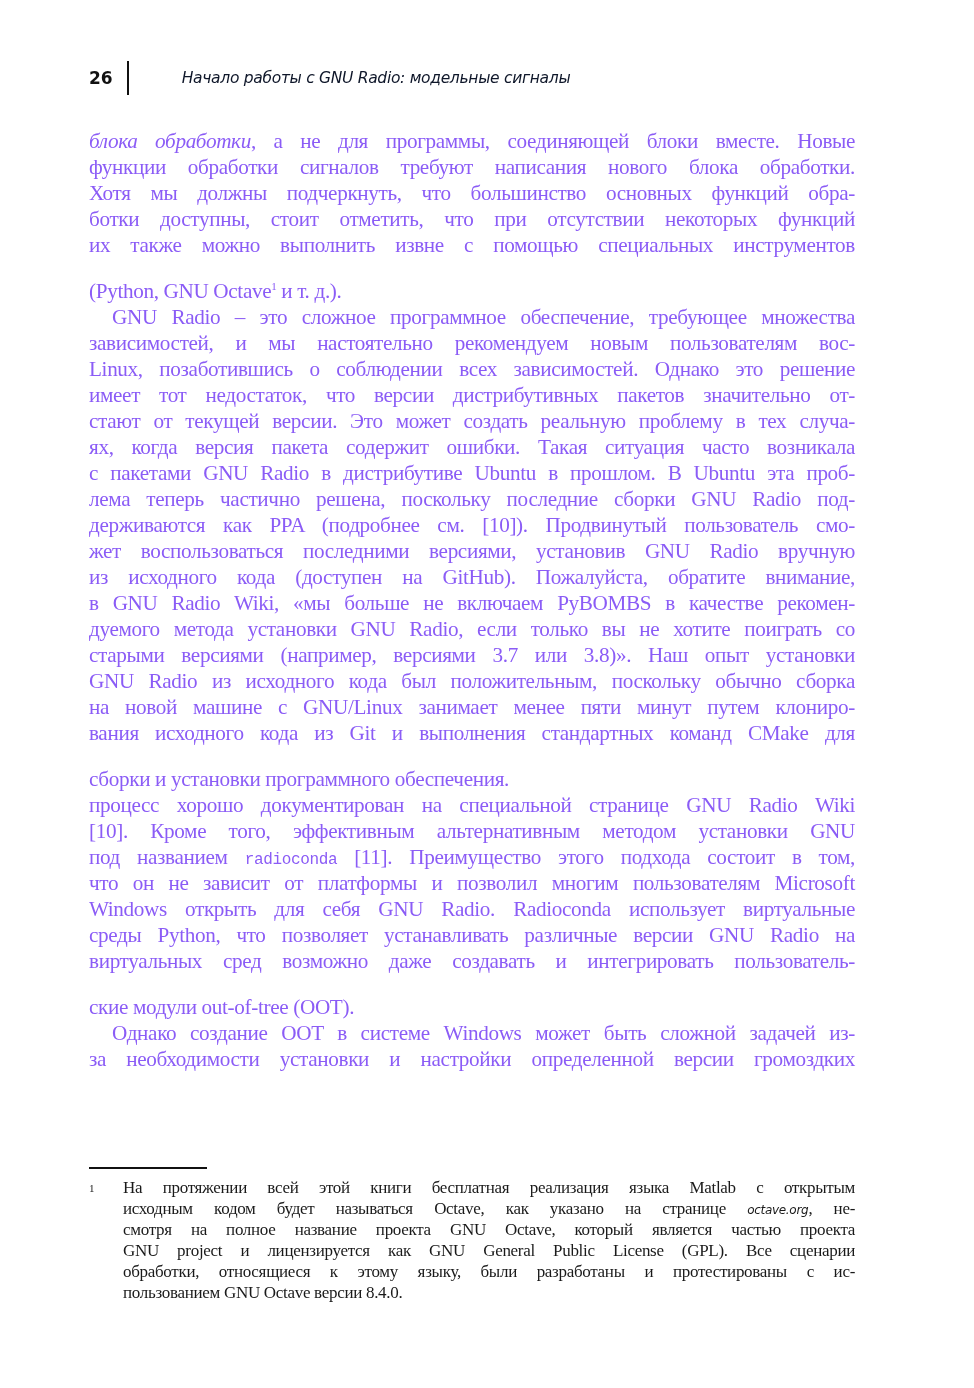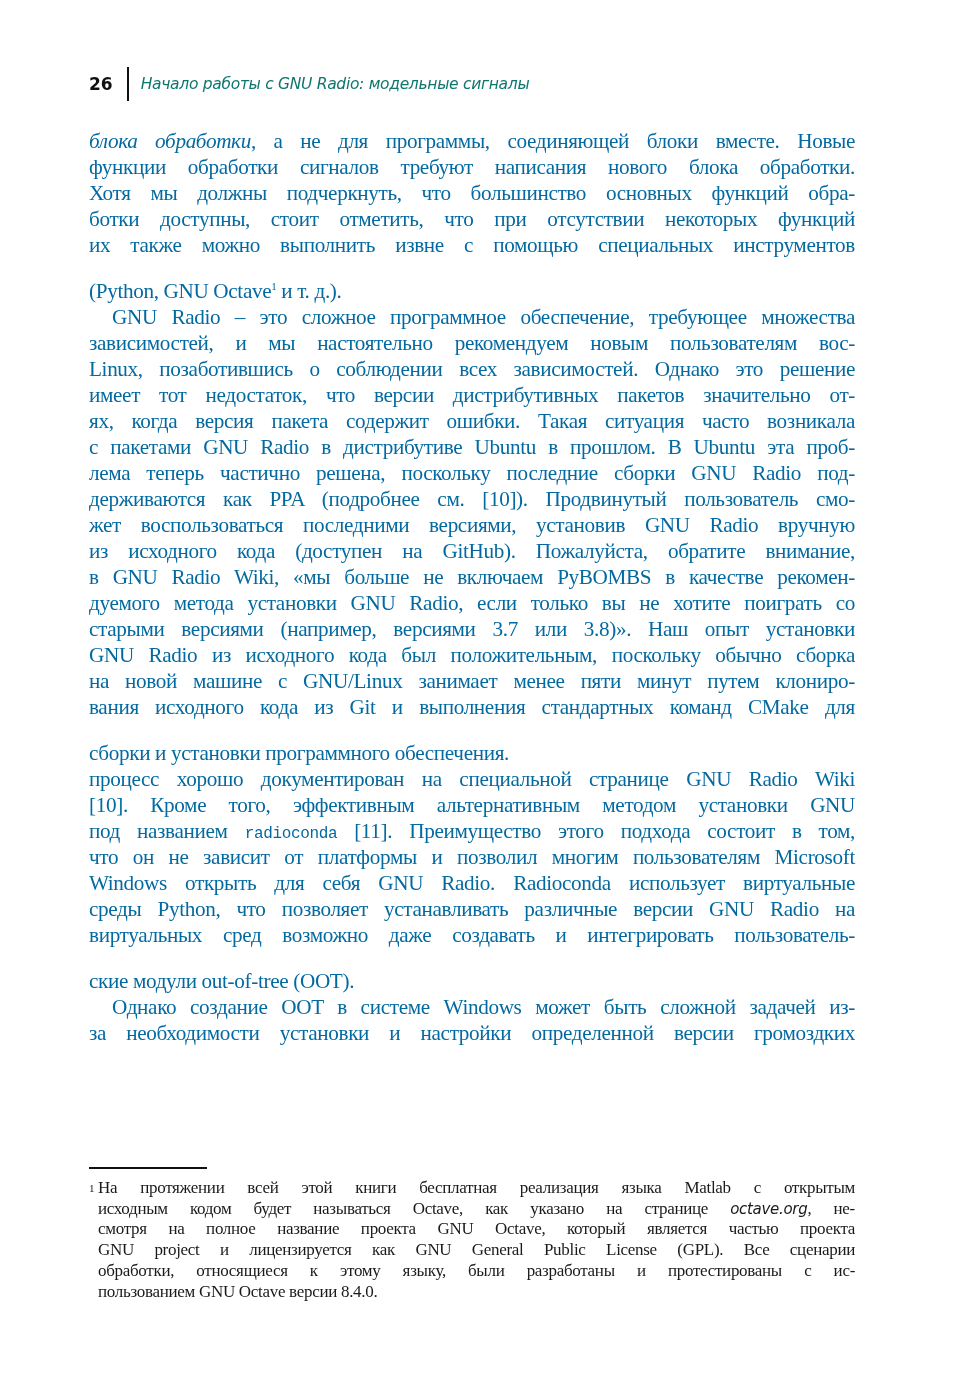--- a/index.html
+++ b/index.html
@@ -1,34 +1,34 @@
 <!DOCTYPE html>
 <html><head>
 <meta charset="utf-8">
 <style>
   html, body { margin: 0; padding: 0; background: #ffffff; }
   body { width: 974px; height: 1388px; position: relative; overflow: hidden; color: #1a1a1a; }
-  .header { position: absolute; top: 68px; left: 89px; height: 32px; display: flex; align-items: center; }
+  .header { position: absolute; top: 62px; left: 89px; height: 32px; display: flex; align-items: center; }
   .page-num { font-family: "DejaVu Sans", sans-serif; font-weight: bold; font-size: 17px; color: #111; }
   .header-rule { width: 2px; height: 34px; background: #111; margin: 0 12px 0 14px; }
-  .running-head { font-family: "DejaVu Sans", sans-serif; font-style: italic; font-size: 15.5px; color: #0f766e; letter-spacing: -0.3px; }
-  .body-text { position: absolute; top: 128px; left: 89px; width: 766px; font-family: "Liberation Serif", serif; font-size: 21.2px; line-height: 26px; color: #0369a1; }
+  .running-head { font-family: "DejaVu Sans", sans-serif; font-style: italic; font-size: 15.5px; color: #0f172a; letter-spacing: -0.3px; margin-left: 41px; }
+  .body-text { position: absolute; top: 128px; left: 89px; width: 766px; font-family: "Liberation Serif", serif; font-size: 21.2px; line-height: 26px; color: #8b5cf6; }
   .body-text .line { display: block; text-align: justify; text-align-last: justify; white-space: nowrap; height: 26px; letter-spacing: -0.35px; }
   .body-text .line.last { text-align-last: left; margin-top: 20px; }
   .body-text .line.indent { padding-left: 23px; }
   .ital { font-style: italic; }
   .mono { font-family: Liberation Mono, monospace; font-size: 16px; }
   sup { font-size: 11px; line-height: 0; vertical-align: 8px; }
   .fn-rule { position: absolute; top: 1167px; left: 89px; width: 118px; height: 2px; background: #111; }
   .footnote { position: absolute; top: 1178px; left: 89px; width: 766px; font-family: "Liberation Serif", serif; font-size: 17px; line-height: 20.7px; color: #1a1a1a; }
   .fn-mark { position: absolute; left: 0; top: 0; font-size: 11px; }
-  .fn-body { margin-left: 9px; }
+  .fn-body { margin-left: 34px; }
   .fn-body .line { display: block; text-align: justify; text-align-last: justify; white-space: nowrap; letter-spacing: -0.3px; }
   .fn-body .line.last { text-align-last: left; }
-  .fn-ital { font-family: "DejaVu Sans", sans-serif; font-style: italic; font-size: 15px; }
+  .fn-ital { font-family: "DejaVu Sans", sans-serif; font-style: italic; font-size: 12px; }
 </style>
 </head>
 <body>
 
 <div class="header">
   <span class="page-num">26</span>
   <span class="header-rule"></span>
   <span class="running-head">Начало работы с GNU Radio: модельные сигналы</span>
 </div>
 
@@ -41,20 +41,21 @@
     <span class="line">ботки доступны, стоит отметить, что при отсутствии некоторых функций</span>
     <span class="line">их также можно выполнить извне с помощью специальных инструментов</span>
     <span class="line last"><span>(Python, GNU Octave</span><sup>1</sup><span> и т. д.).</span></span>
   </div>
 
   <div>
     <span class="line indent">GNU Radio – это сложное программное обеспечение, требующее множества</span>
     <span class="line">зависимостей, и мы настоятельно рекомендуем новым пользователям вос-</span>
     <span class="line">Linux, позаботившись о соблюдении всех зависимостей. Однако это решение</span>
     <span class="line">имеет тот недостаток, что версии дистрибутивных пакетов значительно от-</span>
+    <span class="line">стают от текущей версии. Это может создать реальную проблему в тех случа-</span>
     <span class="line">ях, когда версия пакета содержит ошибки. Такая ситуация часто возникала</span>
     <span class="line">с пакетами GNU Radio в дистрибутиве Ubuntu в прошлом. В Ubuntu эта проб-</span>
     <span class="line">лема теперь частично решена, поскольку последние сборки GNU Radio под-</span>
     <span class="line">держиваются как PPA (подробнее см. [10]). Продвинутый пользователь смо-</span>
     <span class="line">жет воспользоваться последними версиями, установив GNU Radio вручную</span>
     <span class="line">из исходного кода (доступен на GitHub). Пожалуйста, обратите внимание,</span>
     <span class="line">в GNU Radio Wiki, «мы больше не включаем PyBOMBS в качестве рекомен-</span>
     <span class="line">дуемого метода установки GNU Radio, если только вы не хотите поиграть со</span>
     <span class="line">старыми версиями (например, версиями 3.7 или 3.8)». Наш опыт установки</span>
     <span class="line">GNU Radio из исходного кода был положительным, поскольку обычно сборка</span>

